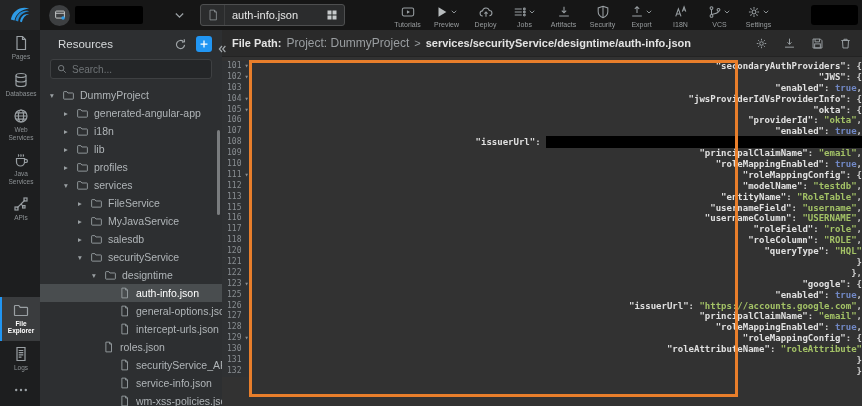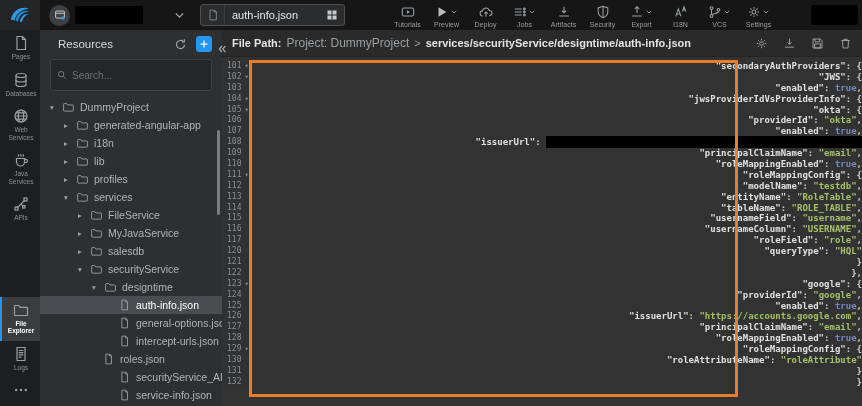--- a/index.html
+++ b/index.html
@@ -49,21 +49,21 @@
   .resources { position:absolute; top:30px; left:40px; width:182px; height:376px; background:#2d2f31; z-index:9; }
   .res-header { display:flex; align-items:center; padding:6px 10px 3px; }
   .res-title { color:#d7dadc; font-size:11.5px; flex:1;padding-left:8px; }
   .res-header .ico svg { width:13px; height:13px; }
   .btn-refresh { margin-right:9px; cursor:pointer; }
   .btn-add { width:16px; height:16px; background:var(--accent); border-radius:3px; display:flex;
              align-items:center; justify-content:center; cursor:pointer; }
   .btn-add svg { width:10px; height:10px; }
   .panel-collapse { position:absolute; right:-6px; top:13px; cursor:pointer; z-index:30; }
   .panel-collapse svg { width:12px; height:12px; }
-  .res-search { margin:4px 10px 7px; height:32px; background:#242628; border:1px solid #3e4042;
+  .res-search { margin:4px 10px 7px; height:20px; background:#242628; border:1px solid #3e4042;
                 border-radius:3px; display:flex; align-items:center; padding:0 6px; }
   .res-search .ico svg { width:10px; height:10px; }
   .res-search input { flex:1; background:transparent; border:none; outline:none; color:#b9bdbf;
                       font-size:10px; margin-left:5px; font-family:"Liberation Sans",sans-serif; }
   .res-search input::placeholder { color:#6f7477; }
   .tree { position:relative; }
   .tree-row { height:18px; display:flex; align-items:center; cursor:pointer; white-space:nowrap; }
   .tree-row.selected { background:#494d4f; }
   .tree-arrow { width:11px; font-size:7.5px; color:#9aa0a3; flex:0 0 11px; }
   .tree-ico { flex:0 0 14px; height:12px; margin-right:5px; }
@@ -612,29 +612,28 @@
           <div class="cl"><span class="ln">104<span class="fold">▾</span></span><span class="ct" style="padding-left: 57px;"><span class="tk-k">"jwsProviderIdVsProviderInfo"</span><span class="tk-p">: {</span></span></div>
           <div class="cl"><span class="ln">105<span class="fold">▾</span></span><span class="ct" style="padding-left: 79px;"><span class="tk-k">"okta"</span><span class="tk-p">: {</span></span></div>
           <div class="cl"><span class="ln">106</span><span class="ct" style="padding-left: 101px;"><span class="tk-k">"providerId"</span><span class="tk-p">: </span><span class="tk-s">"okta"</span><span class="tk-p">,</span></span></div>
           <div class="cl"><span class="ln">107</span><span class="ct" style="padding-left: 101px;"><span class="tk-k">"enabled"</span><span class="tk-p">: </span><span class="tk-b">true</span><span class="tk-p">,</span></span></div>
           <div class="cl"><span class="ln">108</span><span class="ct" style="padding-left: 101px;"><span class="tk-k">"issuerUrl"</span><span class="tk-p">: </span><span class="tk-r"></span></span></div>
           <div class="cl"><span class="ln">109</span><span class="ct" style="padding-left: 101px;"><span class="tk-k">"principalClaimName"</span><span class="tk-p">: </span><span class="tk-s">"email"</span><span class="tk-p">,</span></span></div>
           <div class="cl"><span class="ln">110</span><span class="ct" style="padding-left: 101px;"><span class="tk-k">"roleMappingEnabled"</span><span class="tk-p">: </span><span class="tk-b">true</span><span class="tk-p">,</span></span></div>
           <div class="cl"><span class="ln">111<span class="fold">▾</span></span><span class="ct" style="padding-left: 101px;"><span class="tk-k">"roleMappingConfig"</span><span class="tk-p">: {</span></span></div>
           <div class="cl"><span class="ln">112</span><span class="ct" style="padding-left: 123px;"><span class="tk-k">"modelName"</span><span class="tk-p">: </span><span class="tk-s">"testdb"</span><span class="tk-p">,</span></span></div>
           <div class="cl"><span class="ln">113</span><span class="ct" style="padding-left: 123px;"><span class="tk-k">"entityName"</span><span class="tk-p">: </span><span class="tk-s">"RoleTable"</span><span class="tk-p">,</span></span></div>
-          <div class="cl"><span class="ln">114</span><span class="ct" style="padding-left: 123px;"><span class="tk-k">"tableName"</span><span class="tk-p">: </span><span class="tk-s">"ROLE_TABLE"</span><span class="tk-p">,</span></span></div>
           <div class="cl"><span class="ln">115</span><span class="ct" style="padding-left: 123px;"><span class="tk-k">"usernameField"</span><span class="tk-p">: </span><span class="tk-s">"username"</span><span class="tk-p">,</span></span></div>
           <div class="cl"><span class="ln">116</span><span class="ct" style="padding-left: 123px;"><span class="tk-k">"usernameColumn"</span><span class="tk-p">: </span><span class="tk-s">"USERNAME"</span><span class="tk-p">,</span></span></div>
           <div class="cl"><span class="ln">117</span><span class="ct" style="padding-left: 123px;"><span class="tk-k">"roleField"</span><span class="tk-p">: </span><span class="tk-s">"role"</span><span class="tk-p">,</span></span></div>
+          <div class="cl"><span class="ln">118</span><span class="ct" style="padding-left: 123px;"><span class="tk-k">"roleColumn"</span><span class="tk-p">: </span><span class="tk-s">"ROLE"</span><span class="tk-p">,</span></span></div>
           <div class="cl"><span class="ln">120</span><span class="ct" style="padding-left: 123px;"><span class="tk-k">"queryType"</span><span class="tk-p">: </span><span class="tk-s">"HQL"</span></span></div>
           <div class="cl"><span class="ln">121</span><span class="ct" style="padding-left: 101px;"><span class="tk-p">}</span></span></div>
           <div class="cl"><span class="ln">122</span><span class="ct" style="padding-left: 79px;"><span class="tk-p">},</span></span></div>
           <div class="cl"><span class="ln">123<span class="fold">▾</span></span><span class="ct" style="padding-left: 79px;"><span class="tk-k">"google"</span><span class="tk-p">: {</span></span></div>
-          <div class="cl"><span class="ln">124</span><span class="ct" style="padding-left: 101px;"><span class="tk-k">"providerId"</span><span class="tk-p">: </span><span class="tk-s">"google"</span><span class="tk-p">,</span></span></div>
           <div class="cl"><span class="ln">125</span><span class="ct" style="padding-left: 101px;"><span class="tk-k">"enabled"</span><span class="tk-p">: </span><span class="tk-b">true</span><span class="tk-p">,</span></span></div>
           <div class="cl"><span class="ln">126</span><span class="ct" style="padding-left: 101px;"><span class="tk-k">"issuerUrl"</span><span class="tk-p">: </span><span class="tk-s">"https://accounts.google.com"</span><span class="tk-p">,</span></span></div>
           <div class="cl"><span class="ln">127</span><span class="ct" style="padding-left: 101px;"><span class="tk-k">"principalClaimName"</span><span class="tk-p">: </span><span class="tk-s">"email"</span><span class="tk-p">,</span></span></div>
           <div class="cl"><span class="ln">128</span><span class="ct" style="padding-left: 101px;"><span class="tk-k">"roleMappingEnabled"</span><span class="tk-p">: </span><span class="tk-b">true</span><span class="tk-p">,</span></span></div>
           <div class="cl"><span class="ln">129<span class="fold">▾</span></span><span class="ct" style="padding-left: 101px;"><span class="tk-k">"roleMappingConfig"</span><span class="tk-p">: {</span></span></div>
           <div class="cl"><span class="ln">130</span><span class="ct" style="padding-left: 123px;"><span class="tk-k">"roleAttributeName"</span><span class="tk-p">: </span><span class="tk-s">"roleAttribute"</span></span></div>
           <div class="cl"><span class="ln">131</span><span class="ct" style="padding-left: 101px;"><span class="tk-p">}</span></span></div>
           <div class="cl"><span class="ln">132</span><span class="ct" style="padding-left: 79px;"><span class="tk-p">}</span></span></div>
         </div>
       <div class="hl-box"></div>

